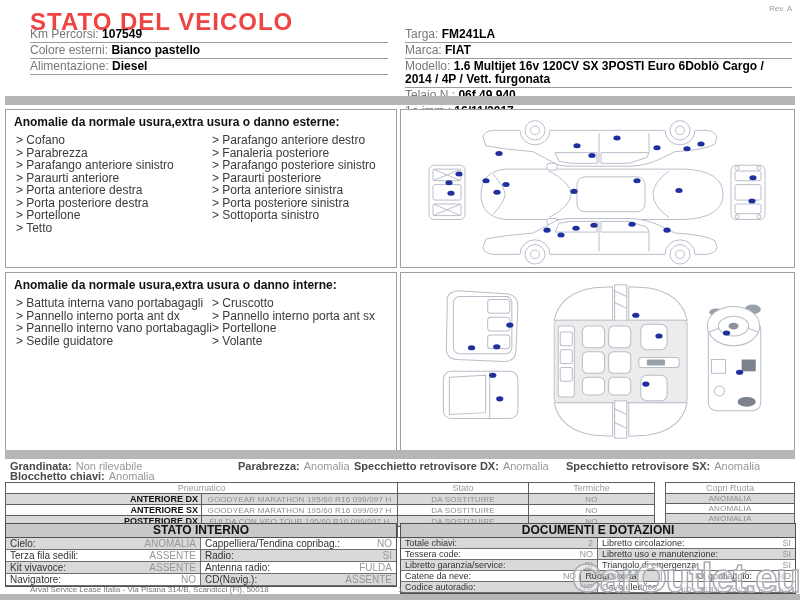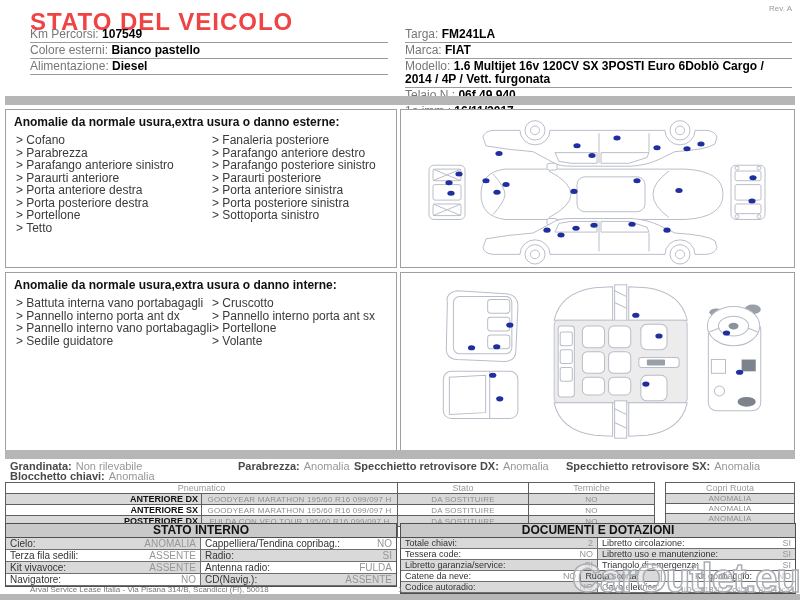--- a/index.html
+++ b/index.html
@@ -143,22 +143,22 @@
         <span class="anom-item">Cofano</span>
         <span class="anom-item">Parabrezza</span>
         <span class="anom-item">Parafango anteriore sinistro</span>
         <span class="anom-item">Paraurti anteriore</span>
         <span class="anom-item">Porta anteriore destra</span>
         <span class="anom-item">Porta posteriore destra</span>
         <span class="anom-item">Portellone</span>
         <span class="anom-item">Tetto</span>
       </div>
       <div class="col c2">
+        <span class="anom-item">Parafango anteriore destro</span>
         <span class="anom-item">Fanaleria posteriore</span>
-        <span class="anom-item">Parafango anteriore destro</span>
         <span class="anom-item">Parafango posteriore sinistro</span>
         <span class="anom-item">Paraurti posteriore</span>
         <span class="anom-item">Porta anteriore sinistra</span>
         <span class="anom-item">Porta posteriore sinistra</span>
         <span class="anom-item">Sottoporta sinistro</span>
       </div>
     </div>
   </div>
 
   <div class="panel" id="ext-diag">

